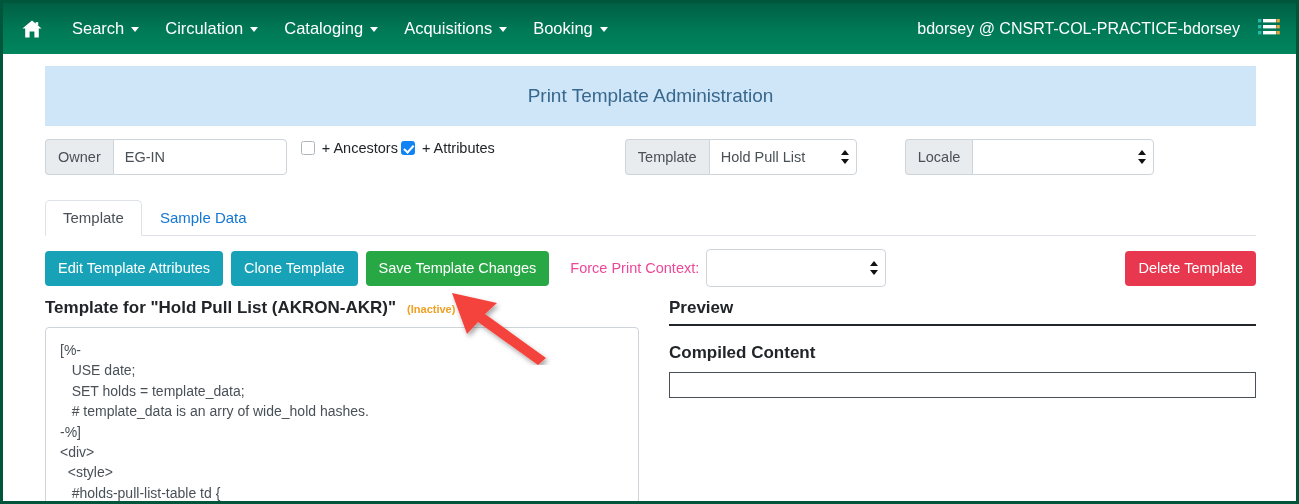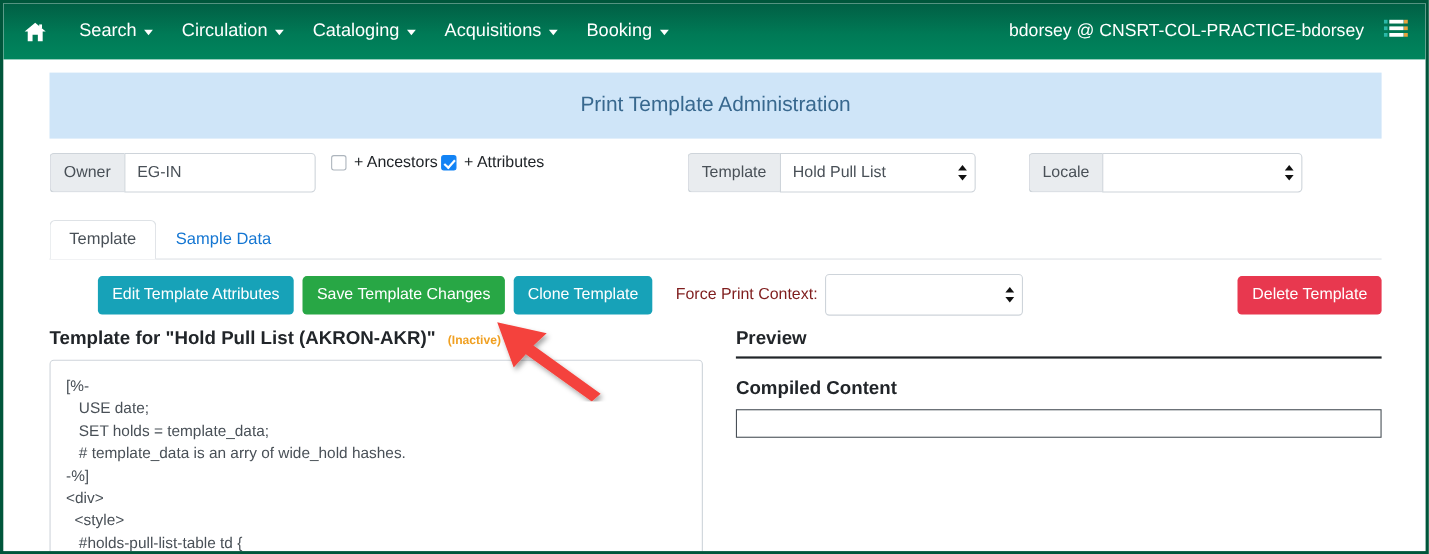--- a/index.html
+++ b/index.html
@@ -194,21 +194,21 @@
   .spinner span {
     display: block;
     width: 0; height: 0;
     border-left: 4.5px solid transparent;
     border-right: 4.5px solid transparent;
   }
   .spinner .up { border-bottom: 5px solid #111; }
   .spinner .dn { border-top: 5px solid #111; }
 
   .group-template { margin-left: 130px; }
-  .group-template .sel-wrap { width: 178px; }
+  .group-template .sel-wrap { width: 148px; }
   .group-locale { margin-left: 48px; }
   .group-locale .sel-wrap { width: 182px; }
 
   
   .tabs {
     margin: 14px 40px 0 42px;
     display: flex;
     align-items: flex-end;
     border-bottom: 1px solid #dee2e6;
     height: 36px;
@@ -240,34 +240,33 @@
   .btn {
     font-family: "Liberation Sans", sans-serif;
     font-size: 14.5px;
     color: #fff;
     border: none;
     border-radius: 4px;
     padding: 9px 13px;
     cursor: pointer;
     white-space: nowrap;
     line-height: 17px;
-    margin-left: 44px;
   }
   .btn-info { background: #17a2b8; }
   .btn-success { background: #28a745; }
   .btn-danger { background: #e8384f; }
   .btn + .btn { margin-left: 8px; }
 
   .fpc {
     margin-left: 21px;
     display: flex;
     align-items: center;
     gap: 7px;
   }
-  .fpc-label { font-size: 14.5px; color: #7f1d1d; white-space: nowrap; }
+  .fpc-label { font-size: 14.5px; color: #ec4899; white-space: nowrap; }
   .fpc .sel-wrap {
     width: 180px;
     height: 38px;
     border-radius: 4px;
   }
   .spacer { flex: 1 1 auto; }
 
   
   .cols {
     margin: 11px 40px 0 42px;
@@ -439,22 +438,22 @@
 
   </div>
 
   <div class="tabs">
     <div class="tab active">Template</div>
     <div class="tab inactive">Sample Data</div>
   </div>
 
   <div class="actions">
     <button class="btn btn-info">Edit Template Attributes</button>
+    <button class="btn btn-info">Clone Template</button>
     <button class="btn btn-success">Save Template Changes</button>
-    <button class="btn btn-info">Clone Template</button>
 
     <div class="fpc">
       <span class="fpc-label">Force Print Context:</span>
       <div class="sel-wrap">
         <span class="sel-val"></span>
         <span class="spinner">
           <span class="up"></span>
             <span class="dn"></span>
         </span>
       </div>

